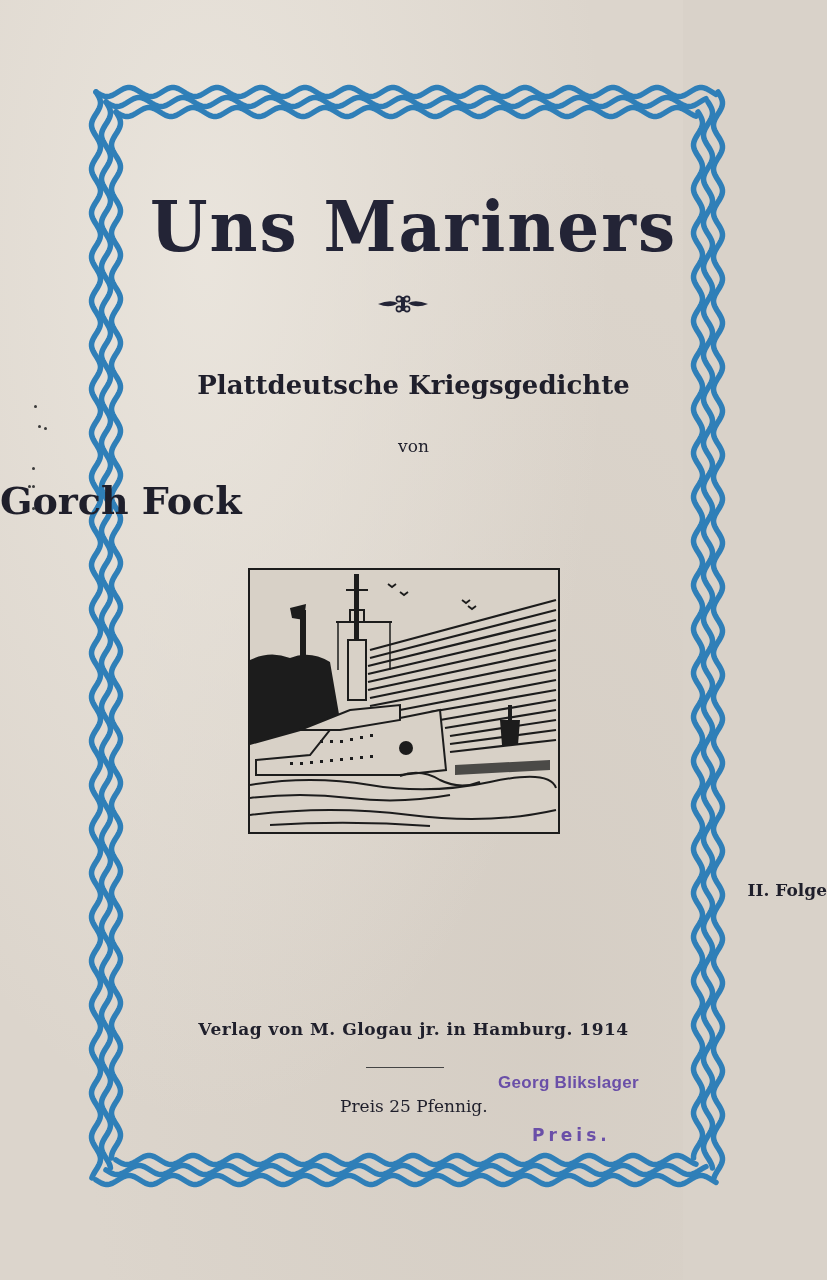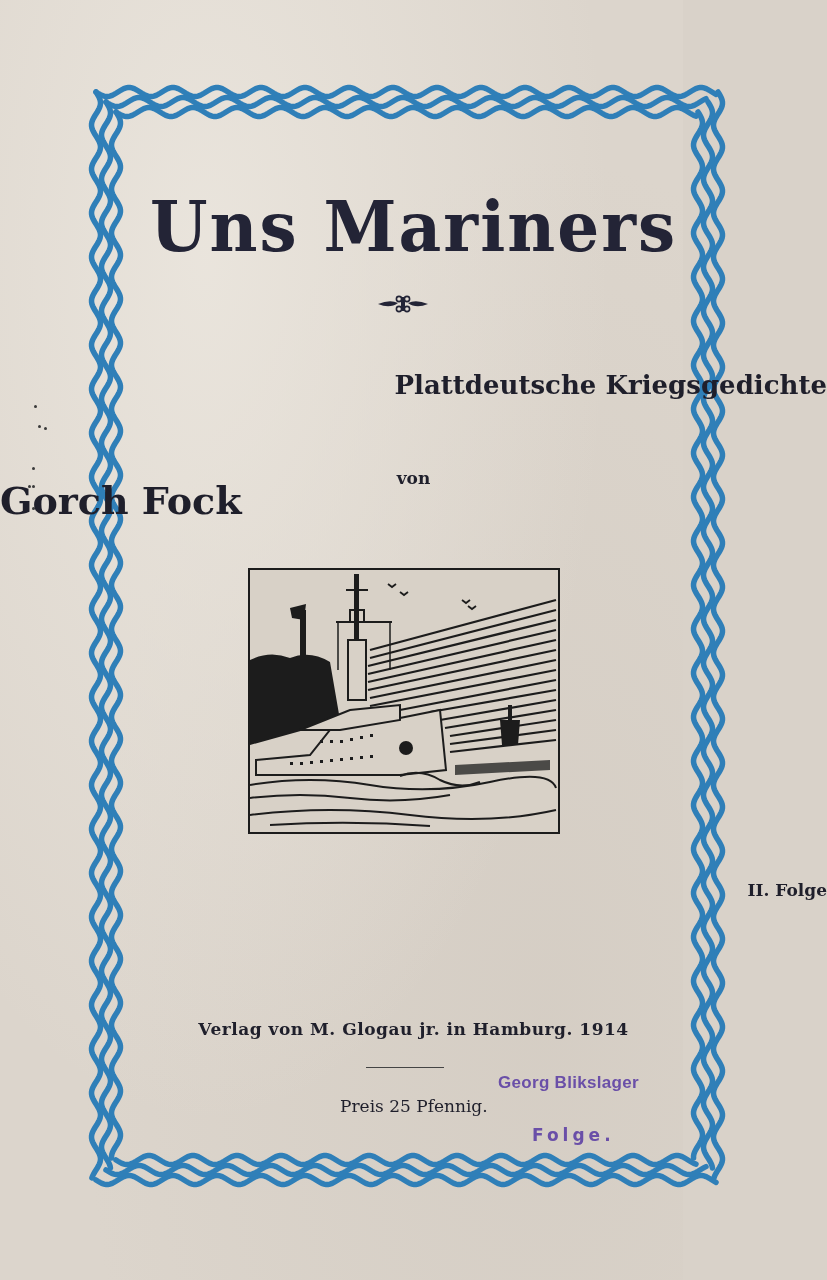--- a/index.html
+++ b/index.html
@@ -22,26 +22,26 @@
   .spot { position:absolute; width:3px; height:3px; border-radius:50%; background:#3a3a3a; }
 
   .title {
     position:absolute; left:0; width:827px; top:188px; text-align:center;
     font-family:"DejaVu Serif", serif; font-weight:bold;
     font-size:66px; letter-spacing:2px; color:#232436;
     transform:scaleY(1.05);
   }
   .ornament { position:absolute; left:376px; top:294px; width:54px; height:20px; }
   .subtitle {
-    position:absolute; left:0; width:827px; top:370px; text-align:right;
+    position:absolute; left:0; width:827px; top:370px; text-align:center;
     font-family:"DejaVu Serif", serif; font-weight:bold; font-size:26px; color:#1f1f2b;
   }
   .von {
     position:absolute; left:0; width:827px; top:436px; text-align:center;
-    font-family:"DejaVu Serif", serif; font-weight:bold; font-size:17px; color:#1f1f2b;margin-top:32px;
+    font-family:"DejaVu Serif", serif; font-weight:normal; font-size:17px; color:#1f1f2b;
   }
   .author {
     position:absolute; left:0; width:827px; top:478px; text-align:left;
     font-family:"DejaVu Serif", serif; font-weight:bold; font-size:38px; color:#1f1f2b;
   }
   .illustration {
     position:absolute; left:248px; top:568px; width:308px; height:262px;
     border:2px solid #1c1c1c; background:#d8d1c7; overflow:hidden;
   }
   .folge {
@@ -196,14 +196,14 @@
         <path d="M218 36 l4 3 l4 -3"></path>
       </g>
     </svg>
   </div>
 
   <div class="folge">II. Folge</div>
   <div class="publisher">Verlag von M. Glogau jr. in Hamburg.  1914</div>
   <div class="rule"></div>
   <div class="price">Preis 25 Pfennig.</div>
   <div class="stamp-name">Georg Blikslager</div>
-  <div class="stamp-city">Folge.</div>
+  <div class="stamp-city">Preis.</div>
 </div>
 
 </body></html>

